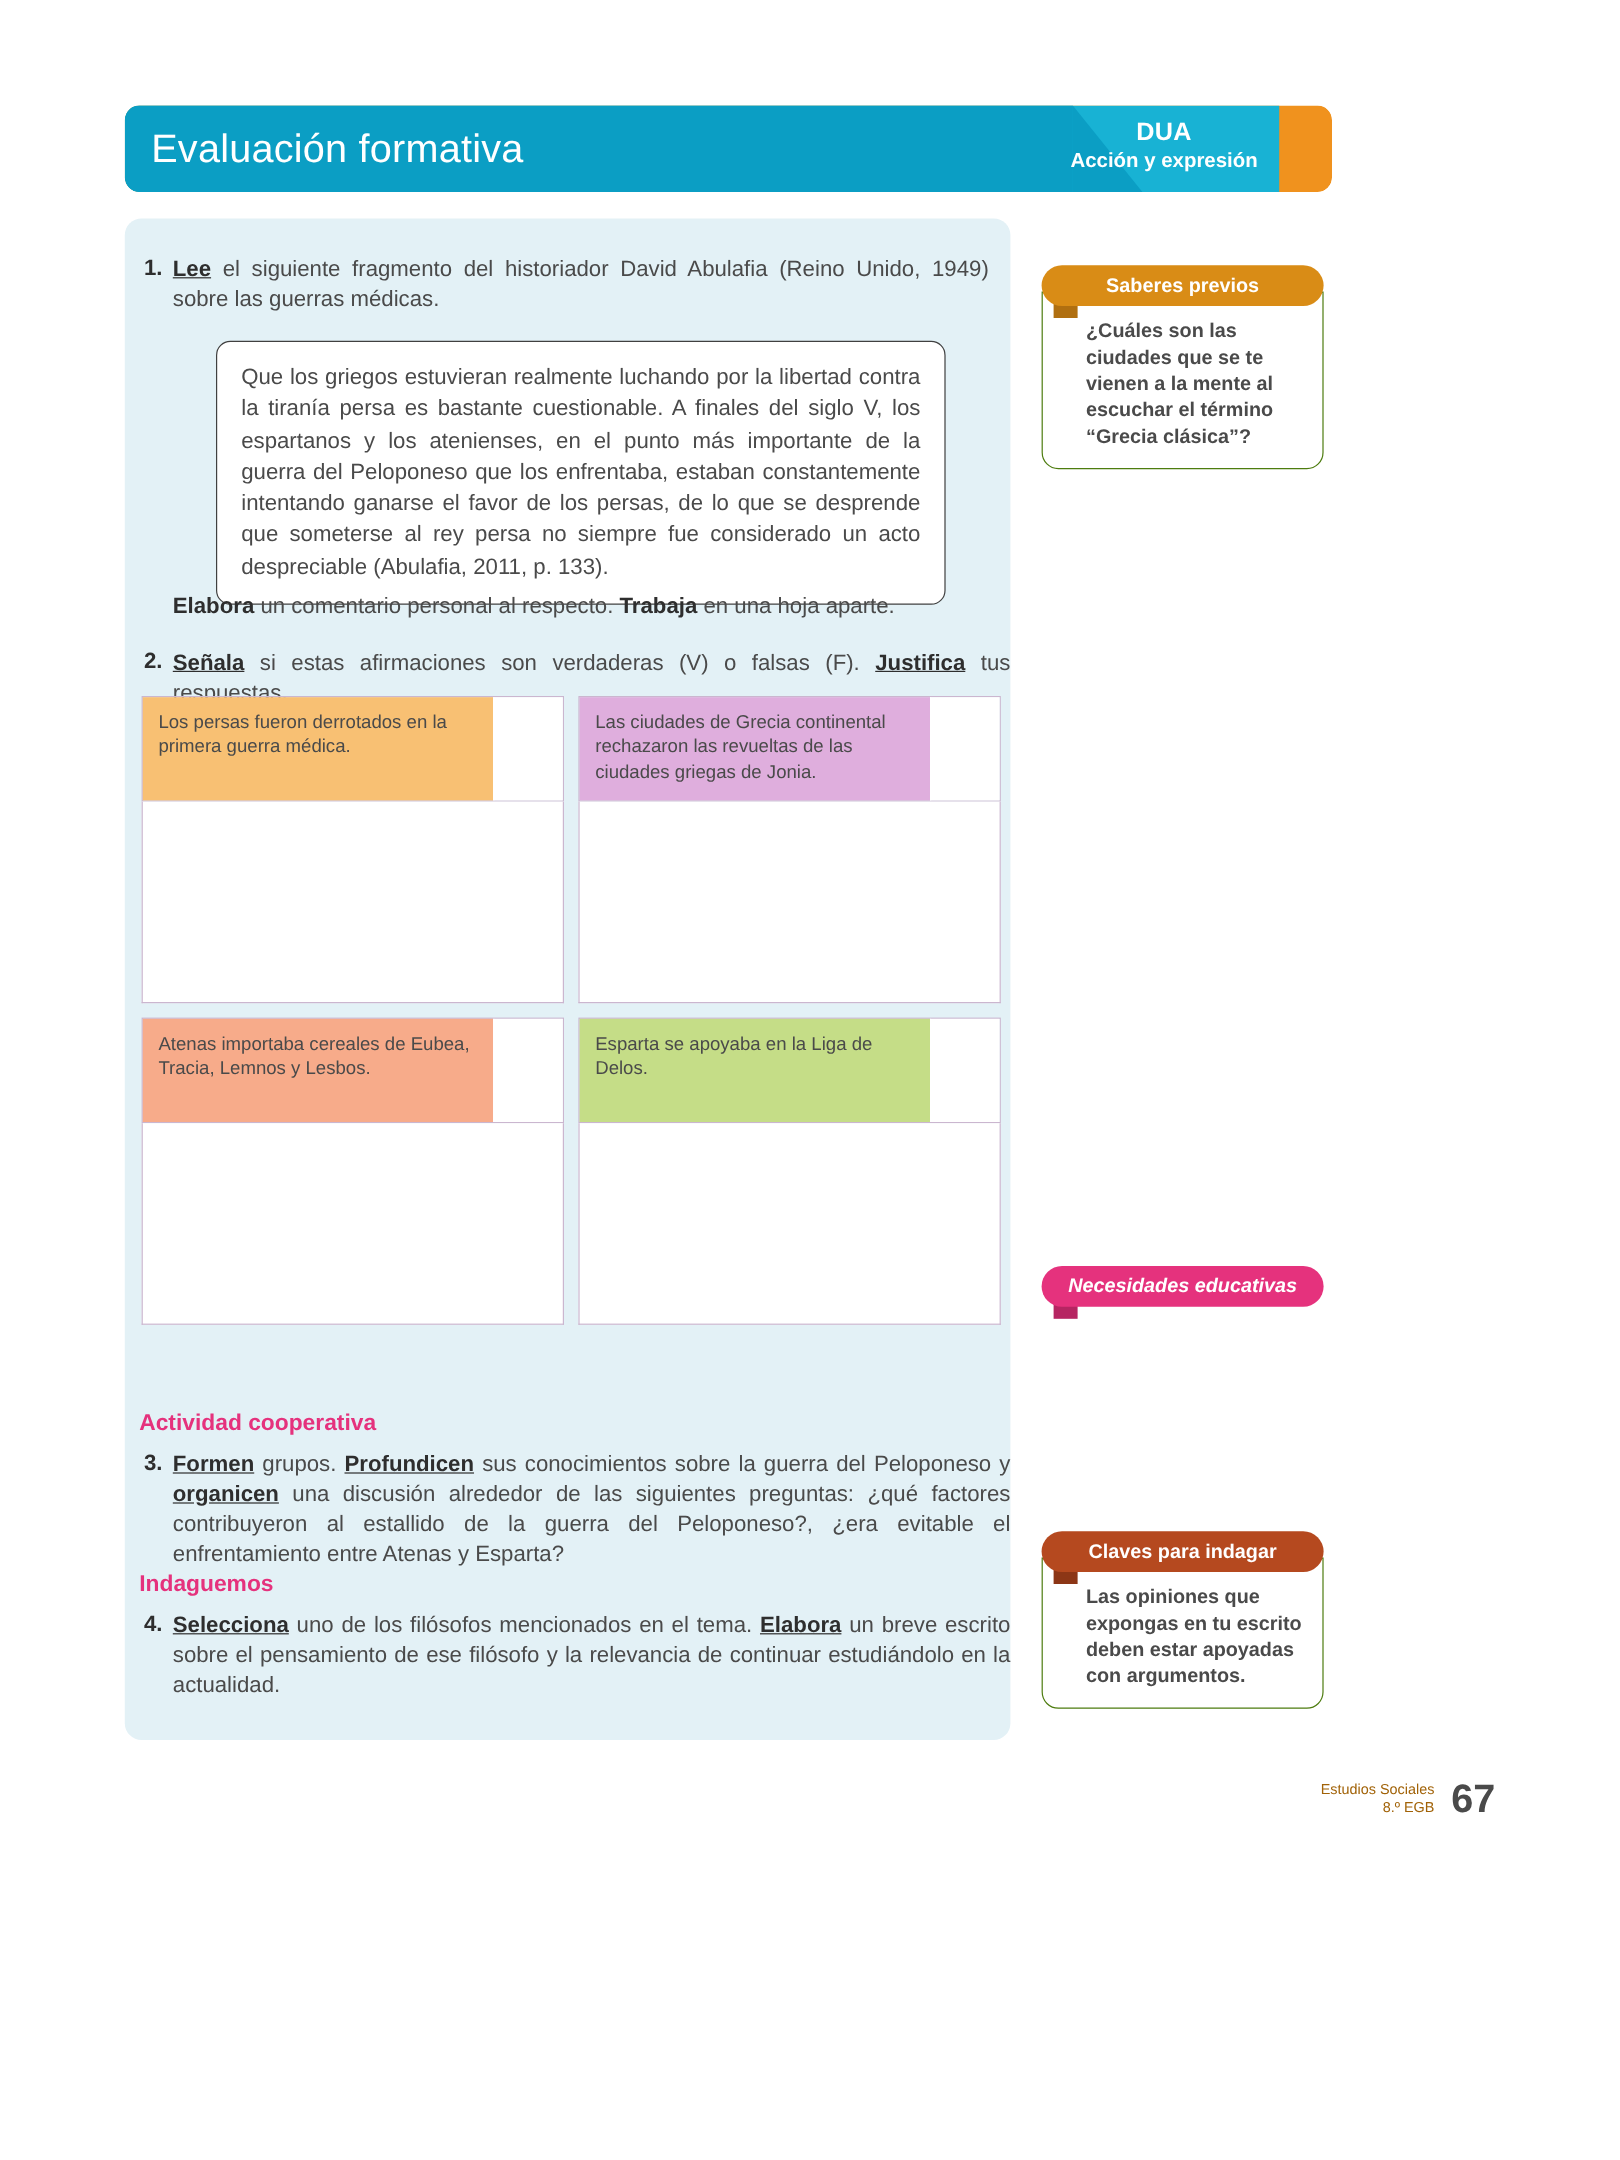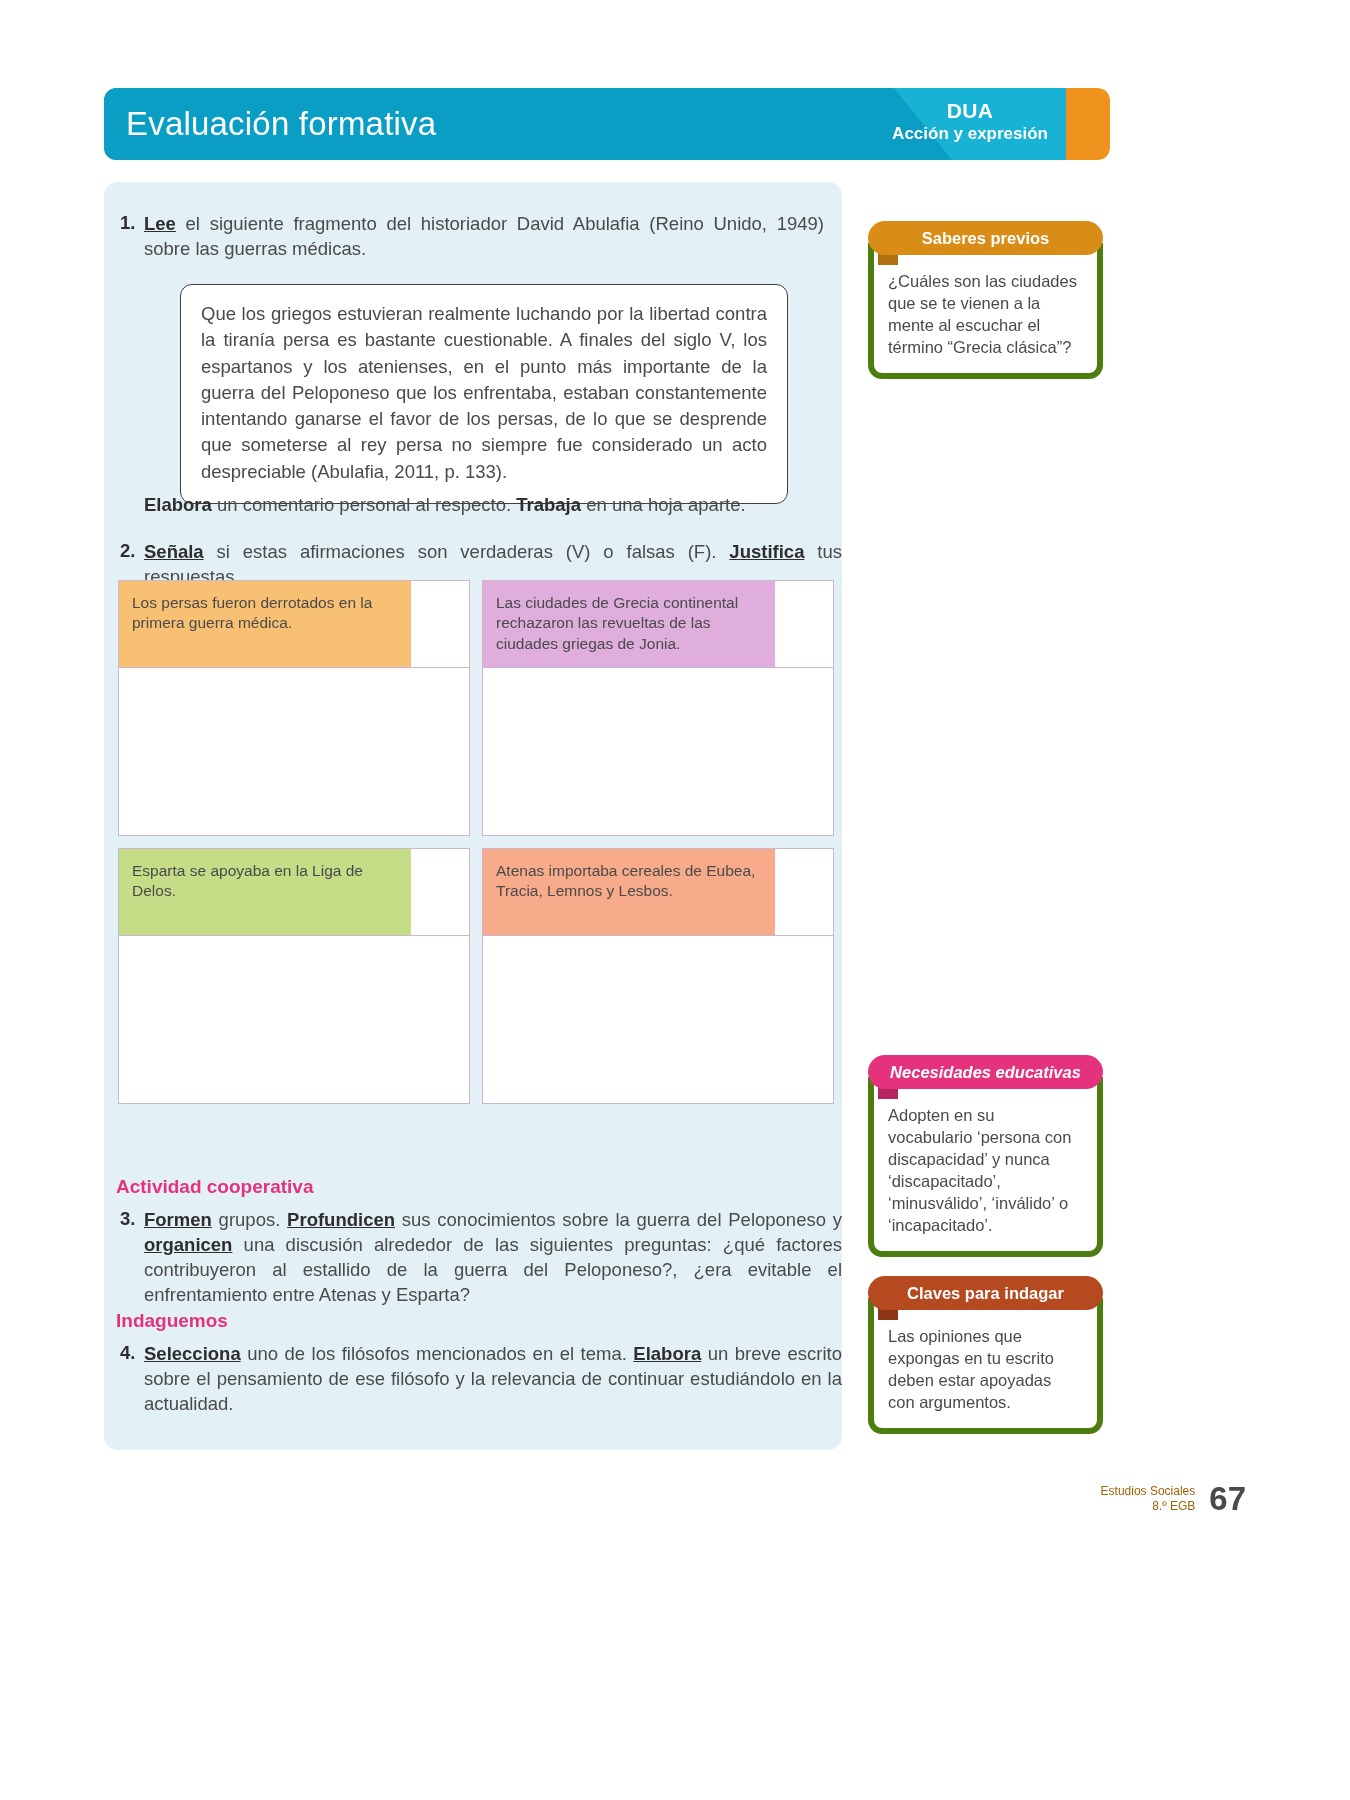--- a/index.html
+++ b/index.html
@@ -234,29 +234,30 @@
     position: absolute;
     left: 10px;
     top: 28px;
     width: 20px;
     height: 16px;
     z-index: 2;
   }
   .callout-body {
     position: relative;
     margin-top: -12px;
-    padding: 22px 16px 14px 14px;
-    box-sizing: border-box;
-    background: #ffffff;
-    border: 6px solid #4d7c0f;
+    padding: 22px 16px 14px 36px;
+    box-sizing: border-box;
+    background: #ffffff;
+    border: 1px solid #4d7c0f;
     border-radius: 0 0 14px 14px;
     font-size: 16.5px;
     line-height: 1.33;
     color: #4a4a4a;
     z-index: 1;
+    font-weight: bold;
   }
 
   #callout-saberes { left: 868px; top: 221px; }
   #callout-saberes .callout-tab { background: #d98c16; }
   #callout-saberes .callout-notch { background: #b06f10; }
 
   #callout-necesidades { left: 868px; top: 1055px; }
   #callout-necesidades .callout-tab { background: #e5327d; font-style: italic; }
   #callout-necesidades .callout-notch { background: #b62562; }
 
@@ -328,28 +329,28 @@
         <div class="vf-top">
           <div class="vf-stmt" style="background: rgb(223, 174, 221);">Las ciudades de Grecia continental rechazaron las revueltas de las ciudades griegas de Jonia.</div>
           <div class="vf-answer"></div>
         </div>
         <div class="vf-just"></div>
       </div>
     </div>
     <div class="vf-row">
       <div class="vf-cell">
         <div class="vf-top">
-          <div class="vf-stmt" style="background: rgb(197, 221, 135);">Esparta se apoyaba en la Liga de Delos.</div>
+          <div class="vf-stmt" style="background: rgb(247, 171, 138);">Atenas importaba cereales de Eubea, Tracia, Lemnos y Lesbos.</div>
           <div class="vf-answer"></div>
         </div>
         <div class="vf-just"></div>
       </div>
       <div class="vf-cell">
         <div class="vf-top">
-          <div class="vf-stmt" style="background: rgb(247, 171, 138);">Atenas importaba cereales de Eubea, Tracia, Lemnos y Lesbos.</div>
+          <div class="vf-stmt" style="background: rgb(197, 221, 135);">Esparta se apoyaba en la Liga de Delos.</div>
           <div class="vf-answer"></div>
         </div>
         <div class="vf-just"></div>
       </div>
     </div>
   </div>
 
   <div class="sec-head" id="head-coop">Actividad cooperativa</div>
 
   <div class="act" id="act3">
@@ -368,21 +369,20 @@
 
 <div class="callout" id="callout-saberes">
   <div class="callout-notch"></div>
   <div class="callout-tab">Saberes previos</div>
   <div class="callout-body">¿Cuáles son las ciudades que se te vienen a la mente al escuchar el término “Grecia clásica”?</div>
 </div>
 
 <div class="callout" id="callout-necesidades">
   <div class="callout-notch"></div>
   <div class="callout-tab">Necesidades educativas</div>
-  <div class="callout-body">Adopten en su vocabulario ‘persona con discapacidad’ y nunca ‘discapacitado’, ‘minusválido’, ‘inválido’ o ‘incapacitado’.</div>
 </div>
 
 <div class="callout" id="callout-claves">
   <div class="callout-notch"></div>
   <div class="callout-tab">Claves para indagar</div>
   <div class="callout-body">Las opiniones que expongas en tu escrito deben estar apoyadas con argumentos.</div>
 </div>
 
 <div class="footer">
   <div class="footer-text">

